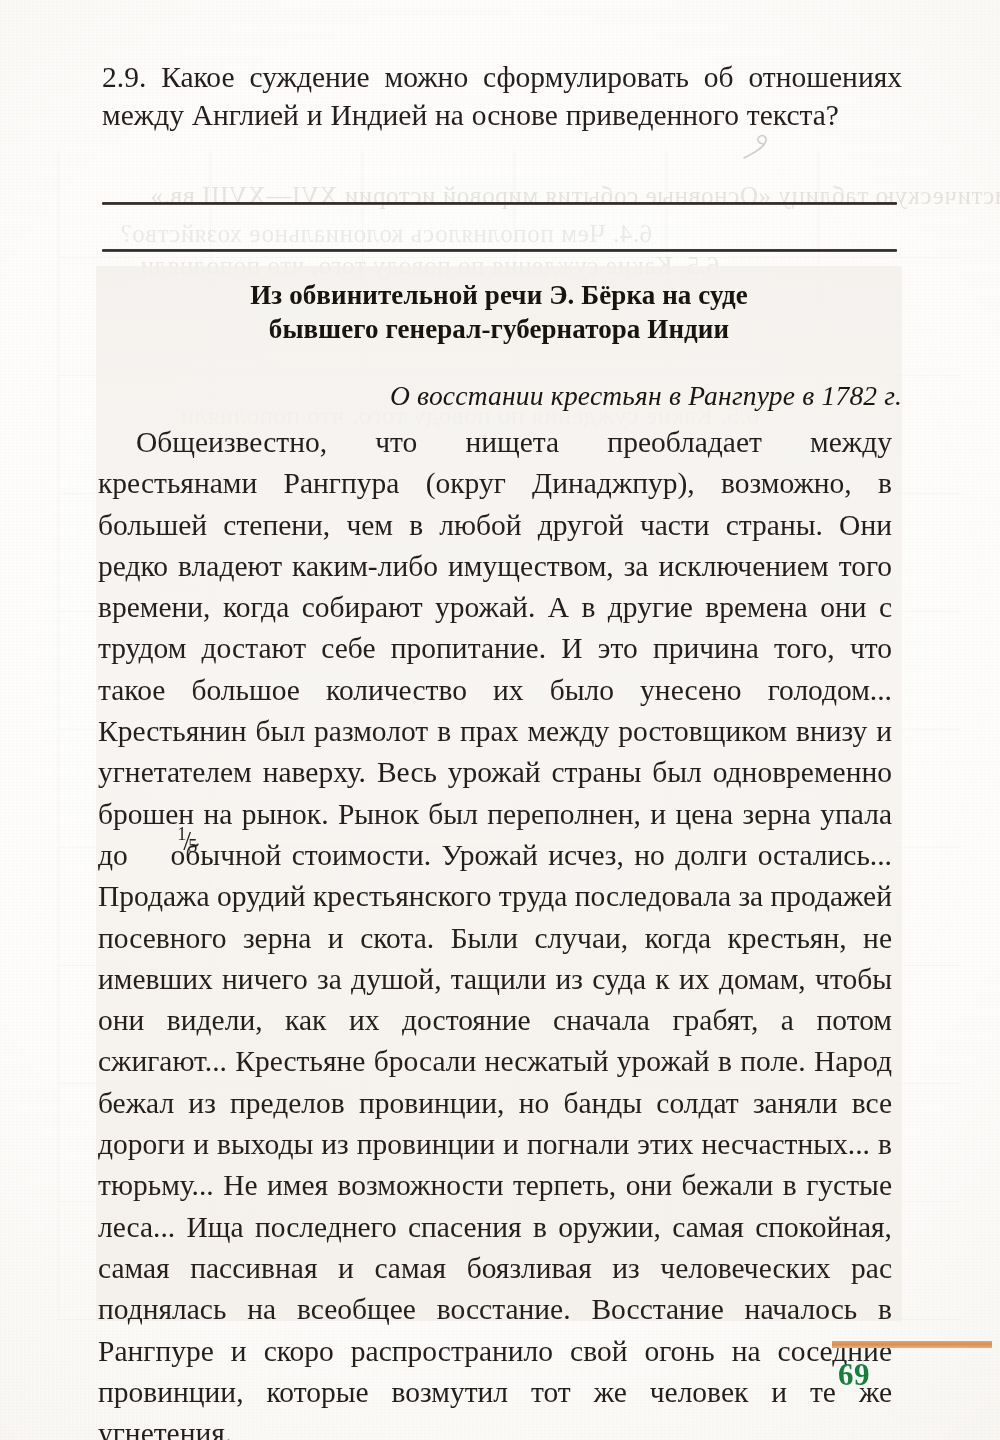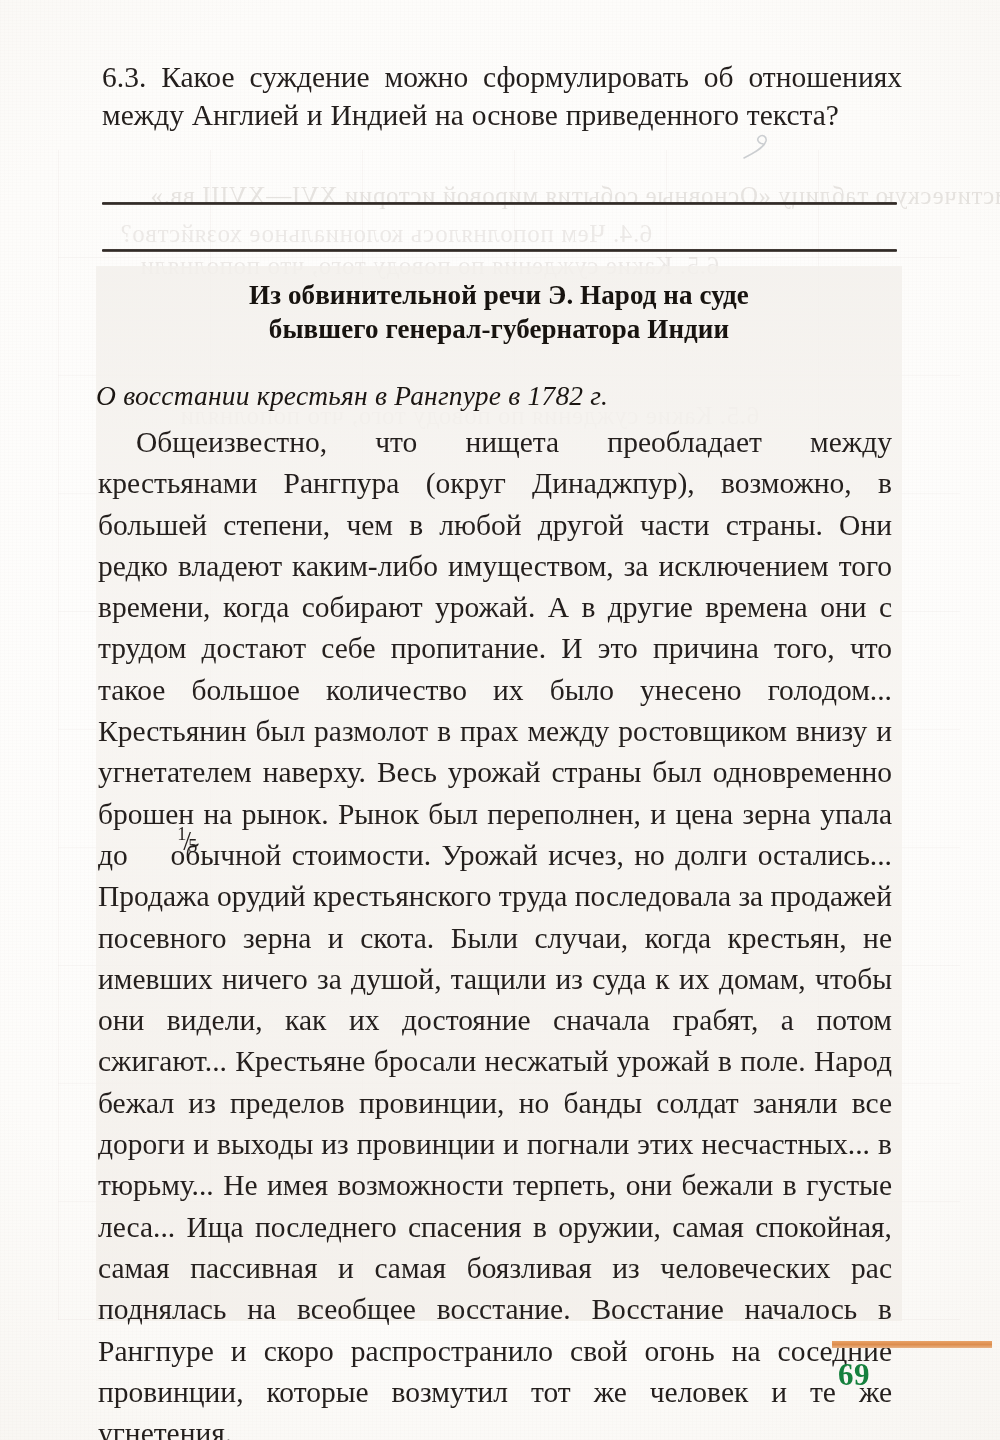--- a/index.html
+++ b/index.html
@@ -117,21 +117,21 @@
     color: #17130f;
     letter-spacing: .1px;
   }
   #source-title .tline { display: block; }
 
   #source-subtitle {
     position: absolute;
     left: 0;
     top: 113px;
     width: 806px;
-    text-align: left;
+    text-align: right;
     font-style: italic;
     font-size: 27.5px;
     line-height: 34px;
     color: #1b1612;
     letter-spacing: .2px;
   }
 
   #source-body {
     position: absolute;
     left: 2px;
@@ -211,35 +211,35 @@
 
   <div class="paper-base"></div>
   <div class="paper-grain"></div>
   <div class="bleed-grid"></div>
 
   <div class="showthrough" style="left:150px; top:182px;">1. Заполните синхронистическую таблицу «Основные события мировой истории XVI—XVIII вв.»</div>
   <div class="showthrough thin" style="left:120px; top:220px;">6.4. Чем пополнялось колониальное хозяйство?</div>
   <div class="showthrough thin" style="left:140px; top:252px;">6.5. Какие суждения по поводу того, что пополняли</div>
   <div class="showthrough thin" style="left:180px; top:402px;">6.5. Какие суждения по поводу того, что пополняли</div>
 
-  <div id="question">6.3. Какое суждение можно сформулировать об отношениях между Англией и Индией на основе приведенного текста?</div>
+  <div id="question">2.9. Какое суждение можно сформулировать об отношениях между Англией и Индией на основе приведенного текста?</div>
 
   <svg id="pencil-mark" viewBox="0 0 34 30">
     <path d="M2 26 C10 22 22 16 24 9 C25 4 20 2 17 5 C14 8 17 12 22 12" fill="none" stroke="#7d8690" stroke-width="1.6" stroke-linecap="round"></path>
   </svg>
 
   <div class="answer-rule" id="rule-1"></div>
   <div class="answer-rule" id="rule-2"></div>
 
   <div id="source-box"></div>
 
   <div id="source-inner">
 
     <div id="source-title">
-      <span class="tline">Из обвинительной речи Э. Народ на суде</span>
+      <span class="tline">Из обвинительной речи Э. Бёрка на суде</span>
       <span class="tline">бывшего генерал-губернатора Индии</span>
     </div>
 
     <div id="source-subtitle">О восстании крестьян в Рангпуре в 1782 г.</div>
 
     <div id="source-body">
       <p class="para"><span>Общеизвестно, что нищета преобладает между крестьянами Рангпура (округ Динаджпур), возможно, в большей степени, чем в любой другой части страны. Они редко владеют каким-либо имуществом, за исключением того времени, когда собирают урожай. А в другие времена они с трудом достают себе пропитание. И это причина того, что такое большое количество их было унесено голодом... Крестьянин был размолот в прах между ростовщиком внизу и угнетателем наверху. Весь урожай страны был одновременно брошен на рынок. Рынок был переполнен, и цена зерна упала до </span><span class="frac"><span class="num">1</span><span class="sl">/</span><span class="den">5</span></span><span> обычной стоимости. Урожай исчез, но долги остались... Продажа орудий крестьянского труда последовала за продажей посевного зерна и скота. Были случаи, когда крестьян, не имевших ничего за душой, тащили из суда к их домам, чтобы они видели, как их достояние сначала грабят, а потом сжигают... Крестьяне бросали несжатый урожай в поле. Народ бежал из пределов провинции, но банды солдат заняли все дороги и выходы из провинции и погнали этих несчастных... в тюрьму... Не имея возможности терпеть, они бежали в густые леса... Ища последнего спасения в оружии, самая спокойная, самая пассивная и самая боязливая из человеческих рас поднялась на всеобщее восстание. Восстание началось в Рангпуре и скоро распространило свой огонь на соседние провинции, которые возмутил тот же человек и те же угнетения.</span></p>
     </div>
 
   </div>

